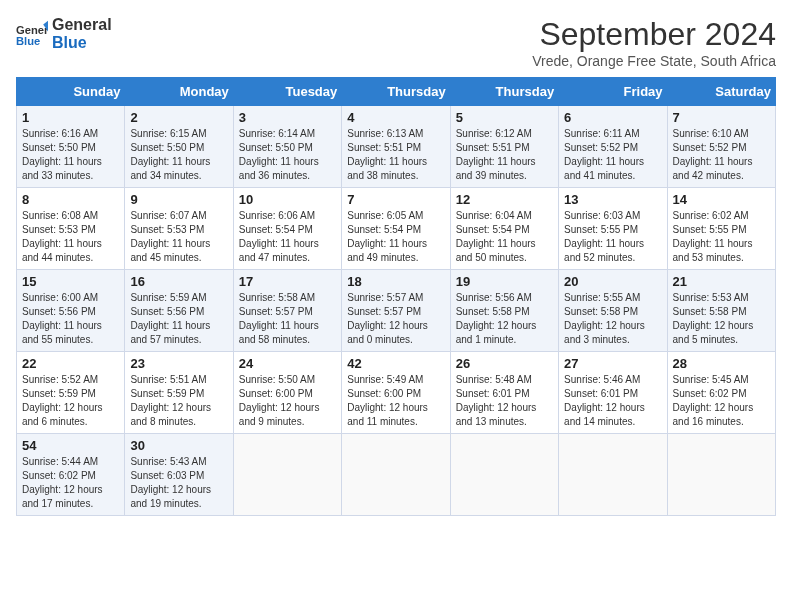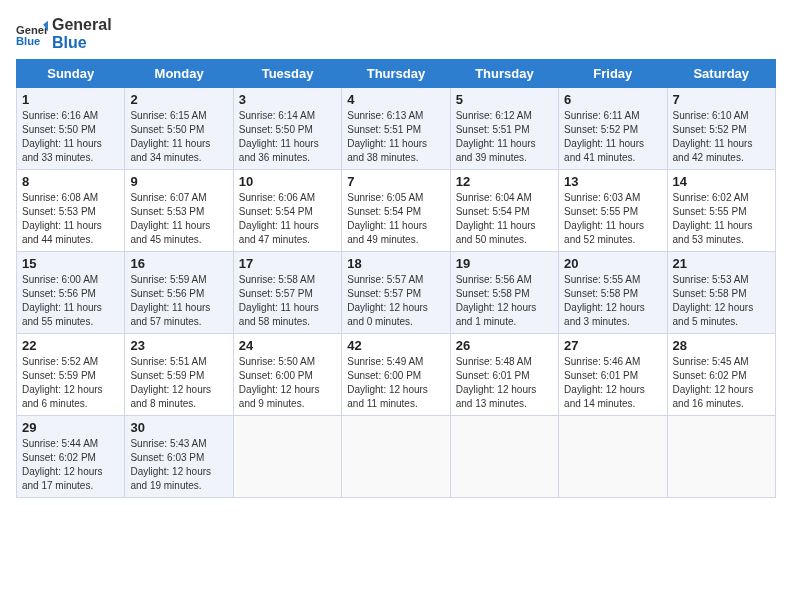--- a/index.html
+++ b/index.html
@@ -41,21 +41,21 @@
       width: 100%;
       border-collapse: collapse;
       font-size: 11px;
     }
     thead tr {
       background-color: #2e7ecf;
       color: #fff;
     }
     thead th {
       padding: 6px 4px;
-      text-align: center;
+      text-align: right;
       font-size: 13px;
       font-weight: bold;
       border: 1px solid #2e7ecf;
     }
     tbody tr {
       background: #fff;
     }
     tbody tr:nth-child(odd) {
       background: #f0f4fa;
     }
@@ -90,20 +90,24 @@
     <svg class="logo-icon" viewBox="0 0 40 40">
       <text x="0" y="20" font-size="14" font-weight="bold" fill="#333">General</text>
       <text x="0" y="34" font-size="14" font-weight="bold" fill="#1a6bbf">Blue</text>
       <polygon points="34,8 42,2 42,20" fill="#2e7ecf"></polygon>
     </svg>
     <div style="display:flex; flex-direction: column; line-height:1.1;">
       <span style="font-size:16px; font-weight:bold; color:#333;">General</span>
       <span style="font-size:16px; font-weight:bold; color:#1a6bbf;">Blue</span>
     </div>
   </div>
+  <div class="title-block">
+    <div class="month-title">September 2024</div>
+    <div class="subtitle">Vrede, Orange Free State, South Africa</div>
+  </div>
 </div>
 
 <table>
   <thead>
     <tr>
     <th>Sunday</th>
         <th>Monday</th>
         <th>Tuesday</th>
         <th>Thursday</th>
         <th>Thursday</th>
@@ -227,21 +231,21 @@
           <span class="day-num">27</span>
           <div class="day-detail">Sunrise: 5:46 AM<br>Sunset: 6:01 PM<br>Daylight: 12 hours and 14 minutes.</div>
         </td>
         <td>
           <span class="day-num">28</span>
           <div class="day-detail">Sunrise: 5:45 AM<br>Sunset: 6:02 PM<br>Daylight: 12 hours and 16 minutes.</div>
         </td>
       </tr>
       <tr>
         <td>
-          <span class="day-num">29</span>
+          <span class="day-num">54</span>
           <div class="day-detail">Sunrise: 5:44 AM<br>Sunset: 6:02 PM<br>Daylight: 12 hours and 17 minutes.</div>
         </td>
         <td>
           <span class="day-num">30</span>
           <div class="day-detail">Sunrise: 5:43 AM<br>Sunset: 6:03 PM<br>Daylight: 12 hours and 19 minutes.</div>
         </td>
         <td class="empty-cell"></td>
         <td class="empty-cell"></td>
         <td class="empty-cell"></td>
         <td class="empty-cell"></td>

